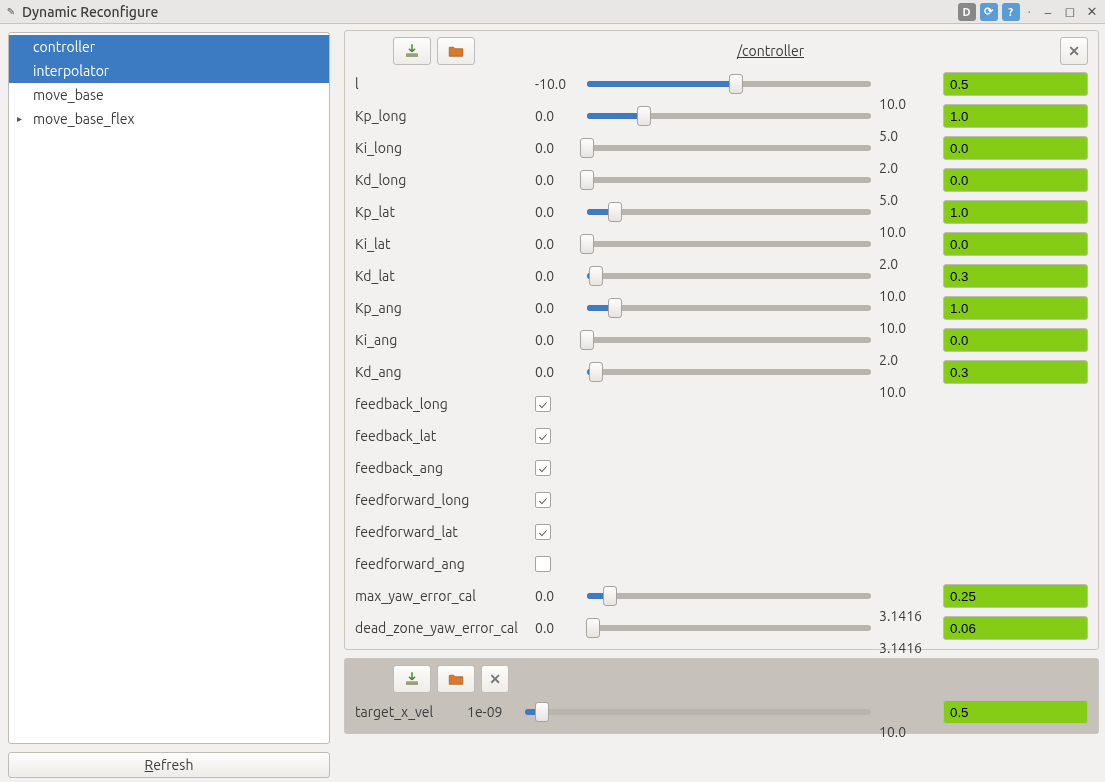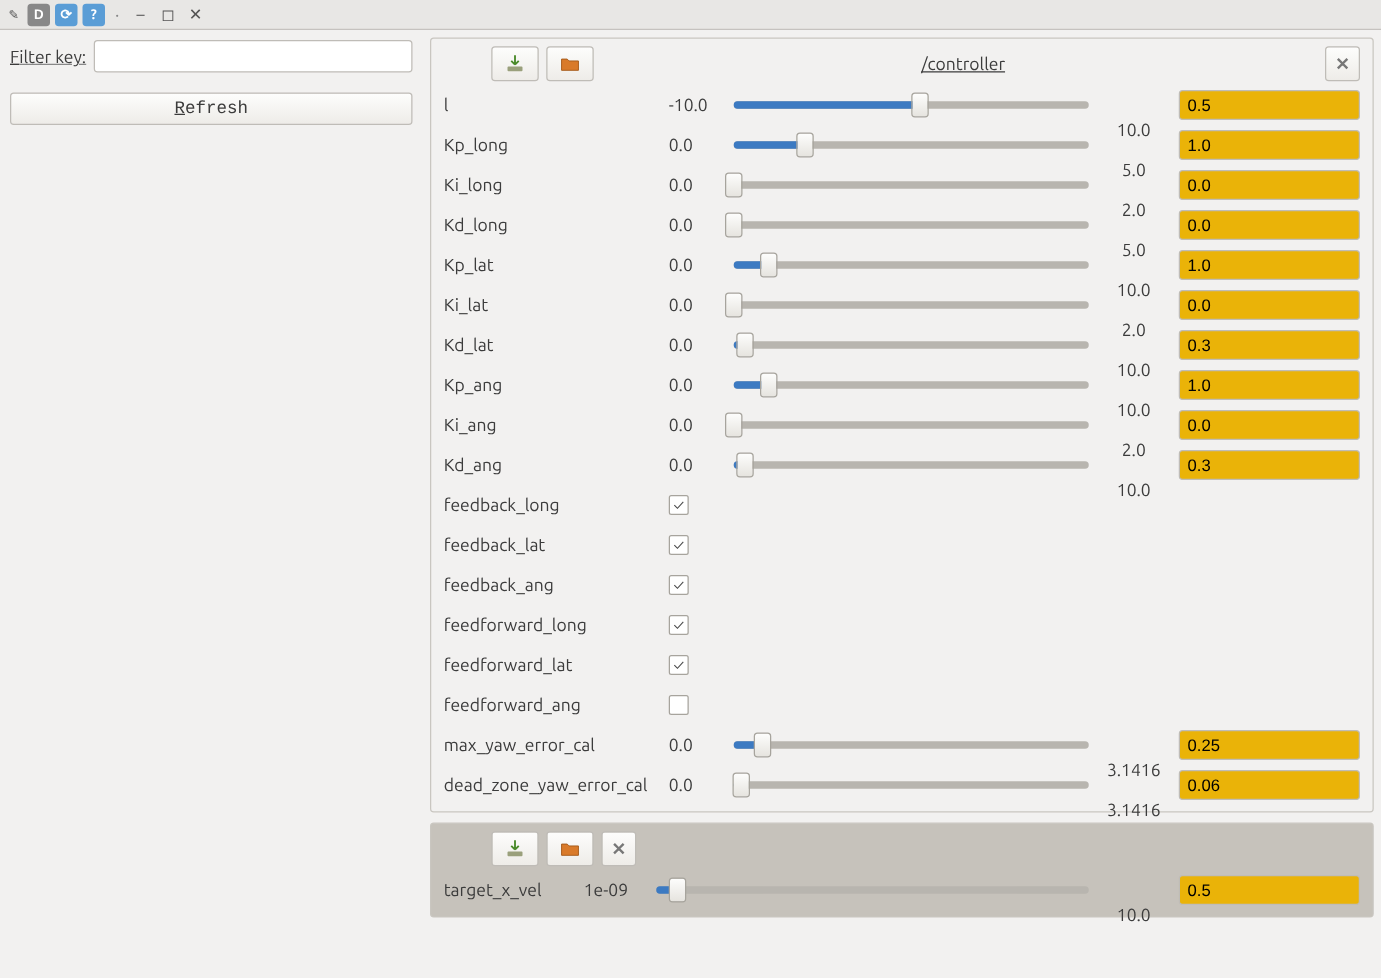--- a/index.html
+++ b/index.html
@@ -62,21 +62,21 @@
 .tree {
   flex: 1; background: #fff; border: 1px solid #bfbcb7; border-radius: 3px;
   overflow: auto; padding-top: 2px;
 }
 .tree-item { padding: 2px 12px 2px 24px; line-height: 20px; position: relative; }
 .tree-item.sel { background: #3c7ac2; color: #fff; }
 .tree-item.expandable::before {
   content: "▸"; position: absolute; left: 8px; top: 2px; font-size: 10px; color: #555;
 }
 .refresh-wrap { padding: 8px 0 4px 0; }
-.refresh-wrap .btn { width: 100%; font-family: Liberation Mono, monospace; }
+.refresh-wrap .btn { width: 100%; }
 
 .main {
   flex: 1;
   overflow-y: auto;
   padding: 6px 6px 0 6px;
 }
 .panel {
   background: #f2f1f0;
   border: 1px solid #c9c6c0;
   border-radius: 3px;
@@ -98,23 +98,23 @@
   width: 28px; height: 28px; border: 1px solid #bfbcb7; border-radius: 3px;
   background: linear-gradient(#fdfdfc,#eeece8);
   display: flex; align-items: center; justify-content: center; color: #777; font-weight: bold;
   cursor: pointer;
 }
 .param-rows { display: flex; flex-direction: column; gap: 6px; }
 .row { display: flex; align-items: center; height: 26px; }
 .row .name { width: 180px; }
 .row .min { width: 46px; margin-right: 6px; }
 .row .slider-wrap { flex: 1; margin-right: 8px; display:flex; align-items:center; }
-.row .max { width: 56px; text-align: center; margin-right: 8px; margin-top: 40px; }
+.row .max { width: 56px; text-align: left; margin-right: 8px; margin-top: 40px; }
 .row .val {
-  width: 145px; height: 24px; border: 1px solid #bfbcb7; background: #eab308;
+  width: 145px; height: 24px; border: 1px solid #bfbcb7; background: #84cc16;
   border-radius: 3px; padding: 0 6px;
 }
 .panel.alt .row .min { width: 52px; }
 .panel.alt .row .name { width: 112px; }
 
 .slider {
   width: 100%; height: 6px; border-radius: 3px; background: #b8b5af;
   position: relative;
 }
 .slider .fill {
@@ -131,37 +131,40 @@
   width: 16px; height: 16px; border: 1px solid #a7a49d; background: #fff;
   border-radius: 2px; display: flex; align-items: center; justify-content: center;
   font-size: 12px; color: #4a4a4a; margin-left: 0;
 }
 </style>
 </head>
 <body>
 
 <div class="titlebar">
   <span class="pin-icon">✎</span>
+  <span class="title">Dynamic Reconfigure</span>
   <div class="tray">
     <span class="tray-icon tray-d">D</span>
     <span class="tray-icon tray-c">⟳</span>
     <span class="tray-icon tray-q">?</span>
     <span style="color:#888;margin:0 4px;">·</span>
     <span class="win-btn">–</span>
     <span class="win-btn">◻</span>
     <span class="win-btn">✕</span>
   </div>
 </div>
 
 <div class="content">
   <div class="sidebar">
-    <div class="filter-row">
-      <label><u>F</u>ilter key:</label>
-      <input type="text" value="" style="">
-    </div>
+    <div class="tree" id="tree">
+        <div class="tree-item sel">controller</div>
+        <div class="tree-item sel">interpolator</div>
+        <div class="tree-item">move_base</div>
+        <div class="tree-item expandable">move_base_flex</div>
+      </div>
     <div class="refresh-wrap">
       <div class="btn">
           <span><u>R</u>efresh</span>
         </div>
     </div>
   </div>
 
   <div class="main" id="main">
       <div class="panel">
         <div class="panel-head">

